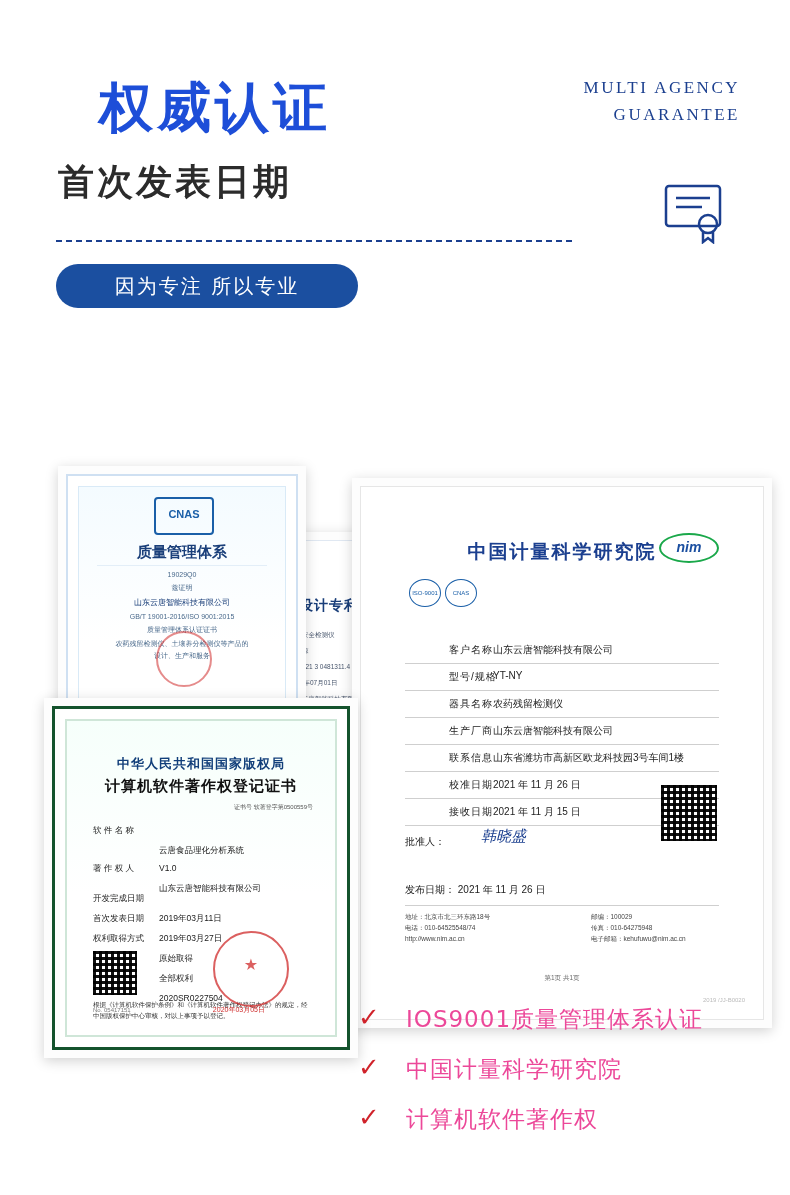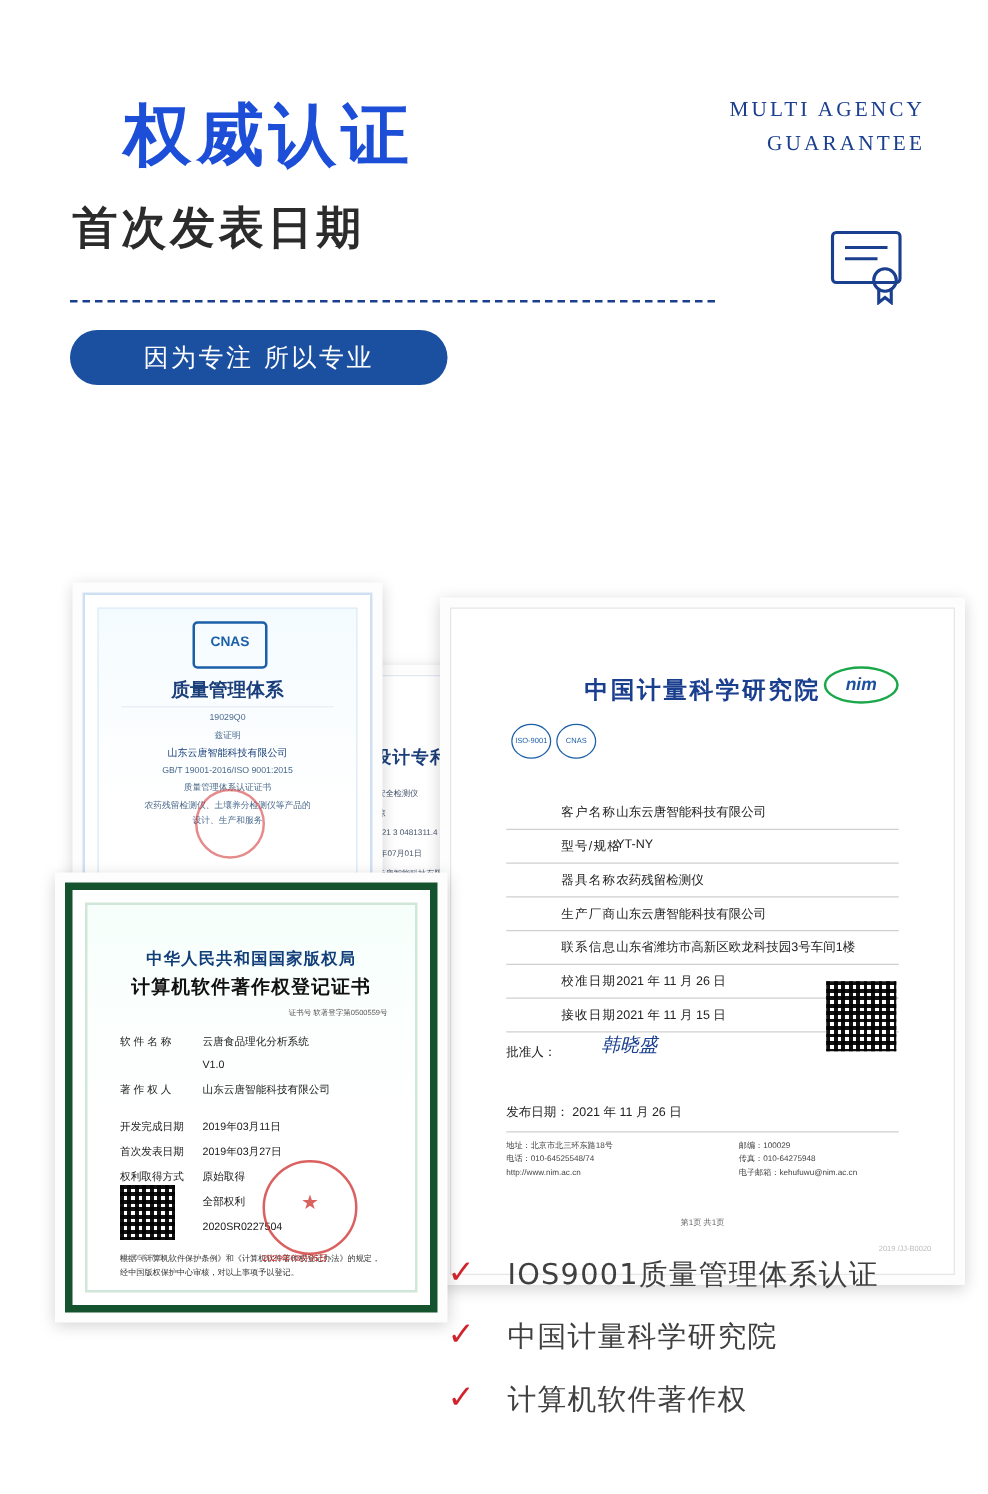--- a/index.html
+++ b/index.html
@@ -185,48 +185,48 @@
     background-blend-mode:multiply;}
   .c3-date{position:absolute;left:44px;top:396px;font-size:10px;color:#222;}
   .c3-rule{position:absolute;left:44px;top:418px;right:44px;height:1px;background:#cfcfcf;}
   .c3-foot{position:absolute;left:44px;top:424px;font-size:6.5px;color:#444;line-height:11px;}
   .c3-foot2{position:absolute;left:230px;top:424px;font-size:6.5px;color:#444;line-height:11px;}
   .c3-page{position:absolute;left:0;bottom:36px;width:100%;text-align:center;font-size:6.5px;color:#666;}
   .c3-code{position:absolute;right:18px;bottom:16px;font-size:6px;color:#bbb;}
 
   
   .c4{left:44px;top:258px;width:278px;height:360px;}
-  .c4 .inner{border:6px solid #14532d;}
+  .c4 .inner{border:3px solid #14532d;}
   .c4-body{position:absolute;left:10px;top:10px;right:10px;bottom:10px;
     border:2px solid #cfe6d8;background:linear-gradient(180deg,#f6fffb,#ffffff 55%);}
   .c4-t1{position:absolute;left:0;top:34px;width:100%;text-align:center;font-size:13px;
     font-weight:bold;color:#123f7a;letter-spacing:1px;}
   .c4-t2{position:absolute;left:0;top:56px;width:100%;text-align:center;font-size:15px;
     font-weight:bold;color:#111;letter-spacing:1px;}
   .c4-no{position:absolute;right:22px;top:82px;font-size:6px;color:#555;}
   .c4-row{position:absolute;left:26px;font-size:8.5px;color:#1a1a1a;}
-  .c4-rowv{position:absolute;left:92px;font-size:8.5px;color:#1a1a1a;}
+  .c4-rowv{position:absolute;left:92px;font-size:8.5px;color:#1a1a1a;margin-top:20px;}
   .c4-note{position:absolute;left:26px;right:22px;top:252px;font-size:6.5px;color:#333;line-height:11px;}
   .c4-qr{position:absolute;left:26px;bottom:40px;width:44px;height:44px;
     background:repeating-linear-gradient(90deg,#111 0 3px,#fff 3px 6px),
                repeating-linear-gradient(#111 0 3px,#fff 3px 6px);
     background-blend-mode:multiply;}
   .c4-seal{position:absolute;right:46px;bottom:28px;width:72px;height:72px;border-radius:50%;
     border:2px solid #cf2b2b;opacity:.75;}
   .c4-seal:after{content:"★";position:absolute;left:0;top:22px;width:72px;text-align:center;
     color:#cf2b2b;font-size:16px;}
   .c4-code{position:absolute;left:26px;bottom:22px;font-size:6px;color:#777;}
   .c4-date{position:absolute;right:70px;bottom:20px;font-size:7px;color:#cf2b2b;}
 
   
   .bullets{position:absolute;left:358px;top:995px;width:420px;}
   .bullet{position:relative;height:50px;}
   .tick{position:absolute;left:0;top:10px;width:24px;height:24px;color:#d0232b;
     font-size:26px;line-height:24px;font-weight:bold;}
-  .btext{position:absolute;left:48px;top:9px;font-size:23px;color:#404040;letter-spacing:1px;
+  .btext{position:absolute;left:48px;top:9px;font-size:23px;color:#ec4899;letter-spacing:1px;
     font-family:"DejaVu Sans","Liberation Sans",sans-serif;}
 </style>
 </head>
 <body>
 
 <div class="page">
 
   <div class="header">
     <div class="title-main">权威认证</div>
     <div class="title-sub">首次发表日期</div>

